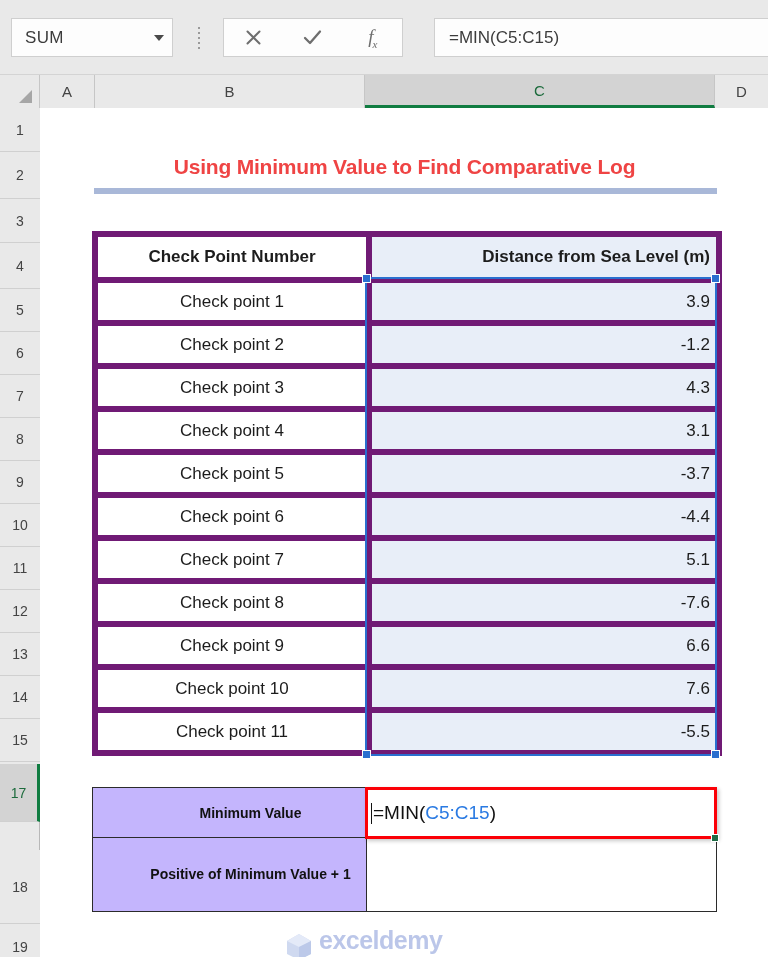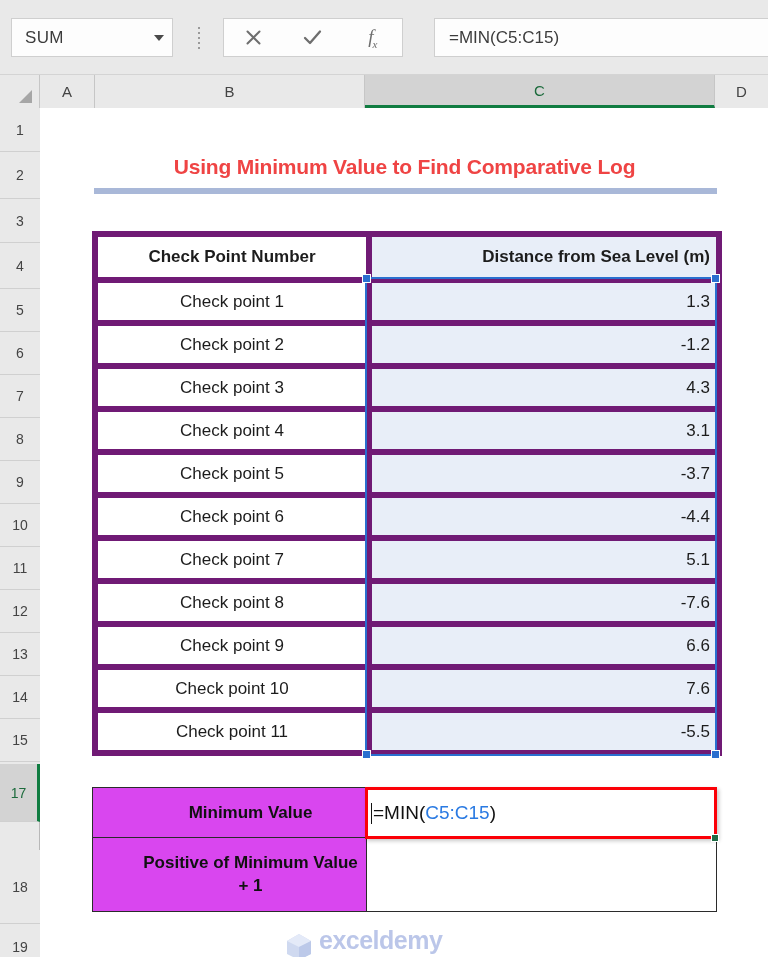--- a/index.html
+++ b/index.html
@@ -231,22 +231,22 @@
     border-collapse: collapse;
     table-layout: fixed;
   }
   .sum td {
     border: 1px solid #2b2b2b;
     vertical-align: middle;
     padding: 0 6px;
   }
   .sum .lbl {
     width: 274px;
-    background: #d946ef;
-    font-size: 17px;
+    background: #c4b5fd;
+    font-size: 14px;
     font-weight: bold;
     color: #111;
     text-align: center;
     padding-left: 48px;
   }
   .sum .out {
     width: 350px;
     background: #ffffff;
     text-align: left;
   }
@@ -383,21 +383,21 @@
   <table class="tbl">
     <thead>
       <tr>
         <th class="c-name">Check Point Number</th>
         <th class="c-val">Distance from Sea Level (m)</th>
       </tr>
     </thead>
     <tbody>
         <tr>
           <td class="c-name">Check point 1</td>
-          <td class="c-val">1.3</td>
+          <td class="c-val">3.9</td>
         </tr>
         <tr>
           <td class="c-name">Check point 2</td>
           <td class="c-val">-1.2</td>
         </tr>
         <tr>
           <td class="c-name">Check point 3</td>
           <td class="c-val">4.3</td>
         </tr>
         <tr>

